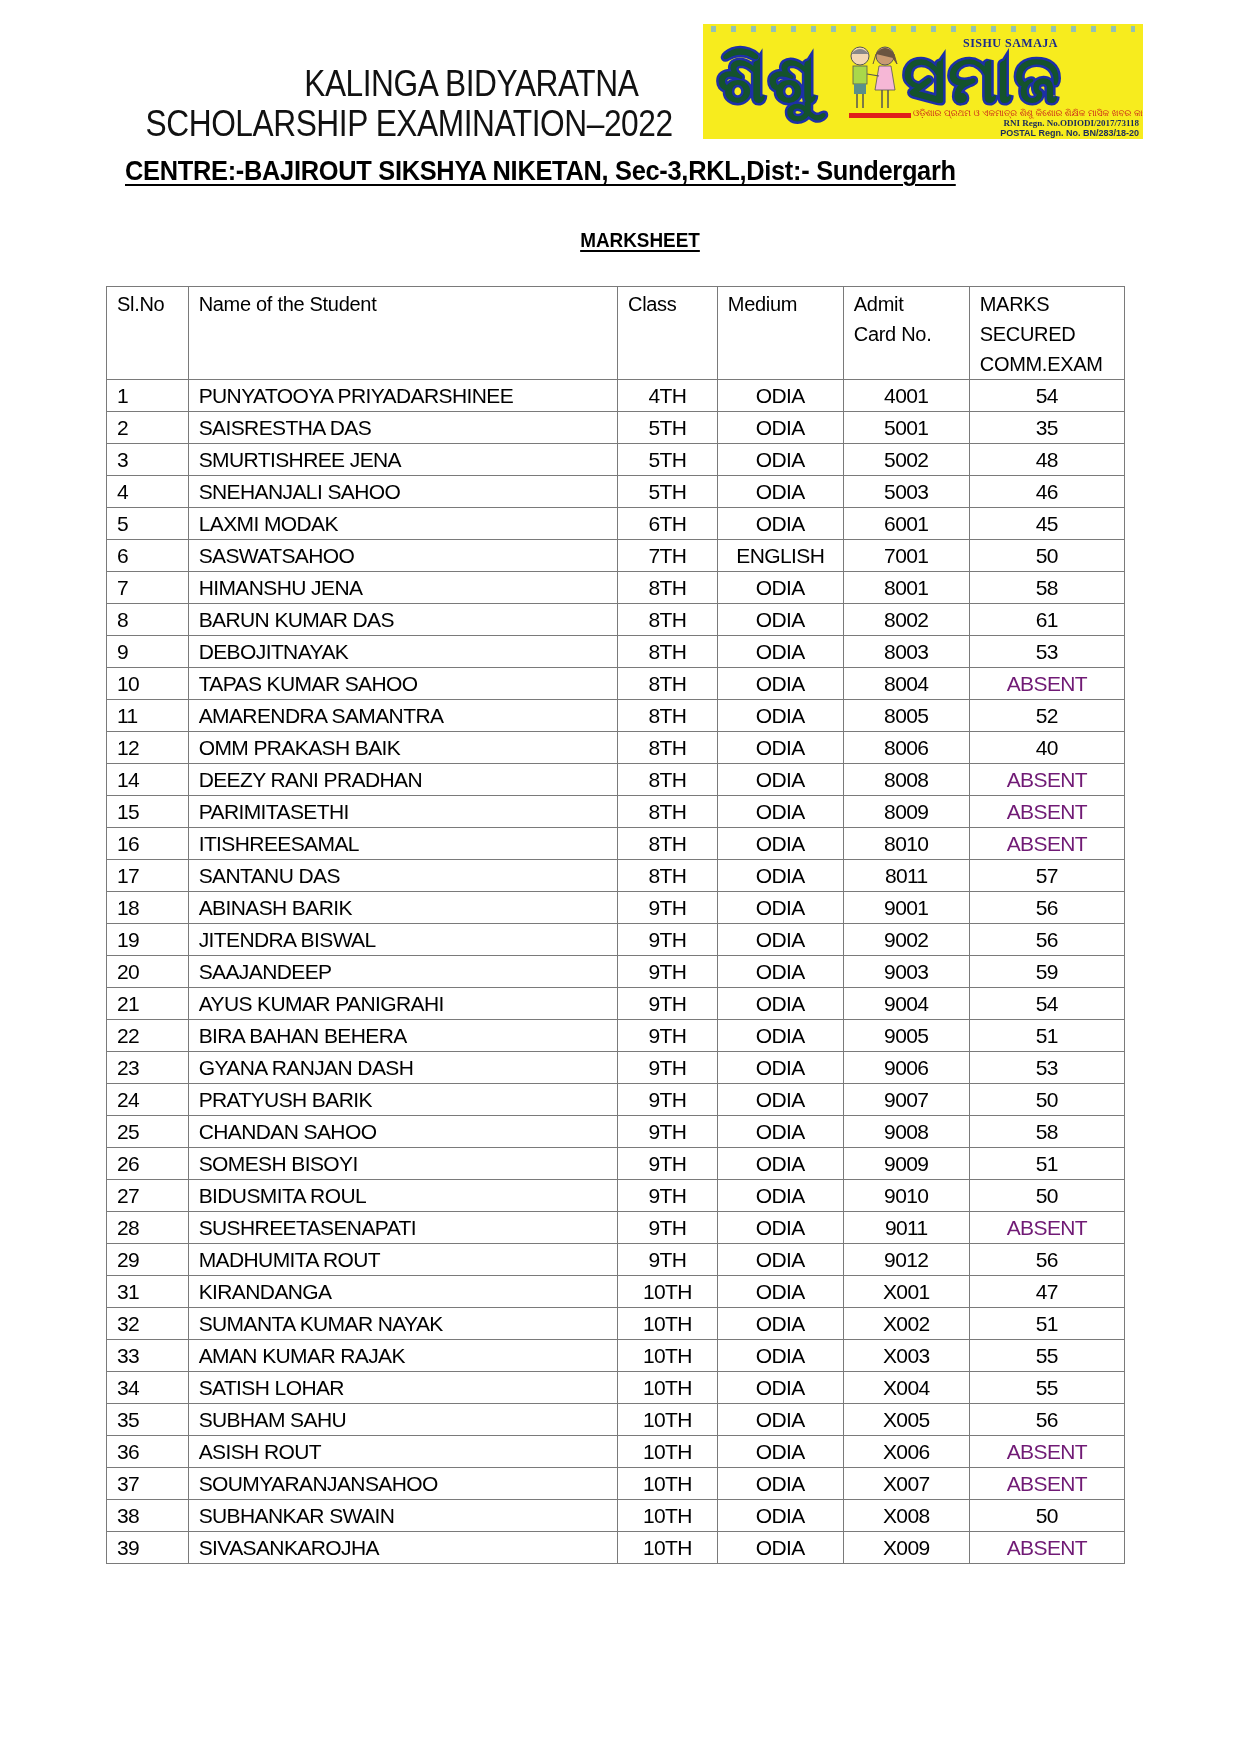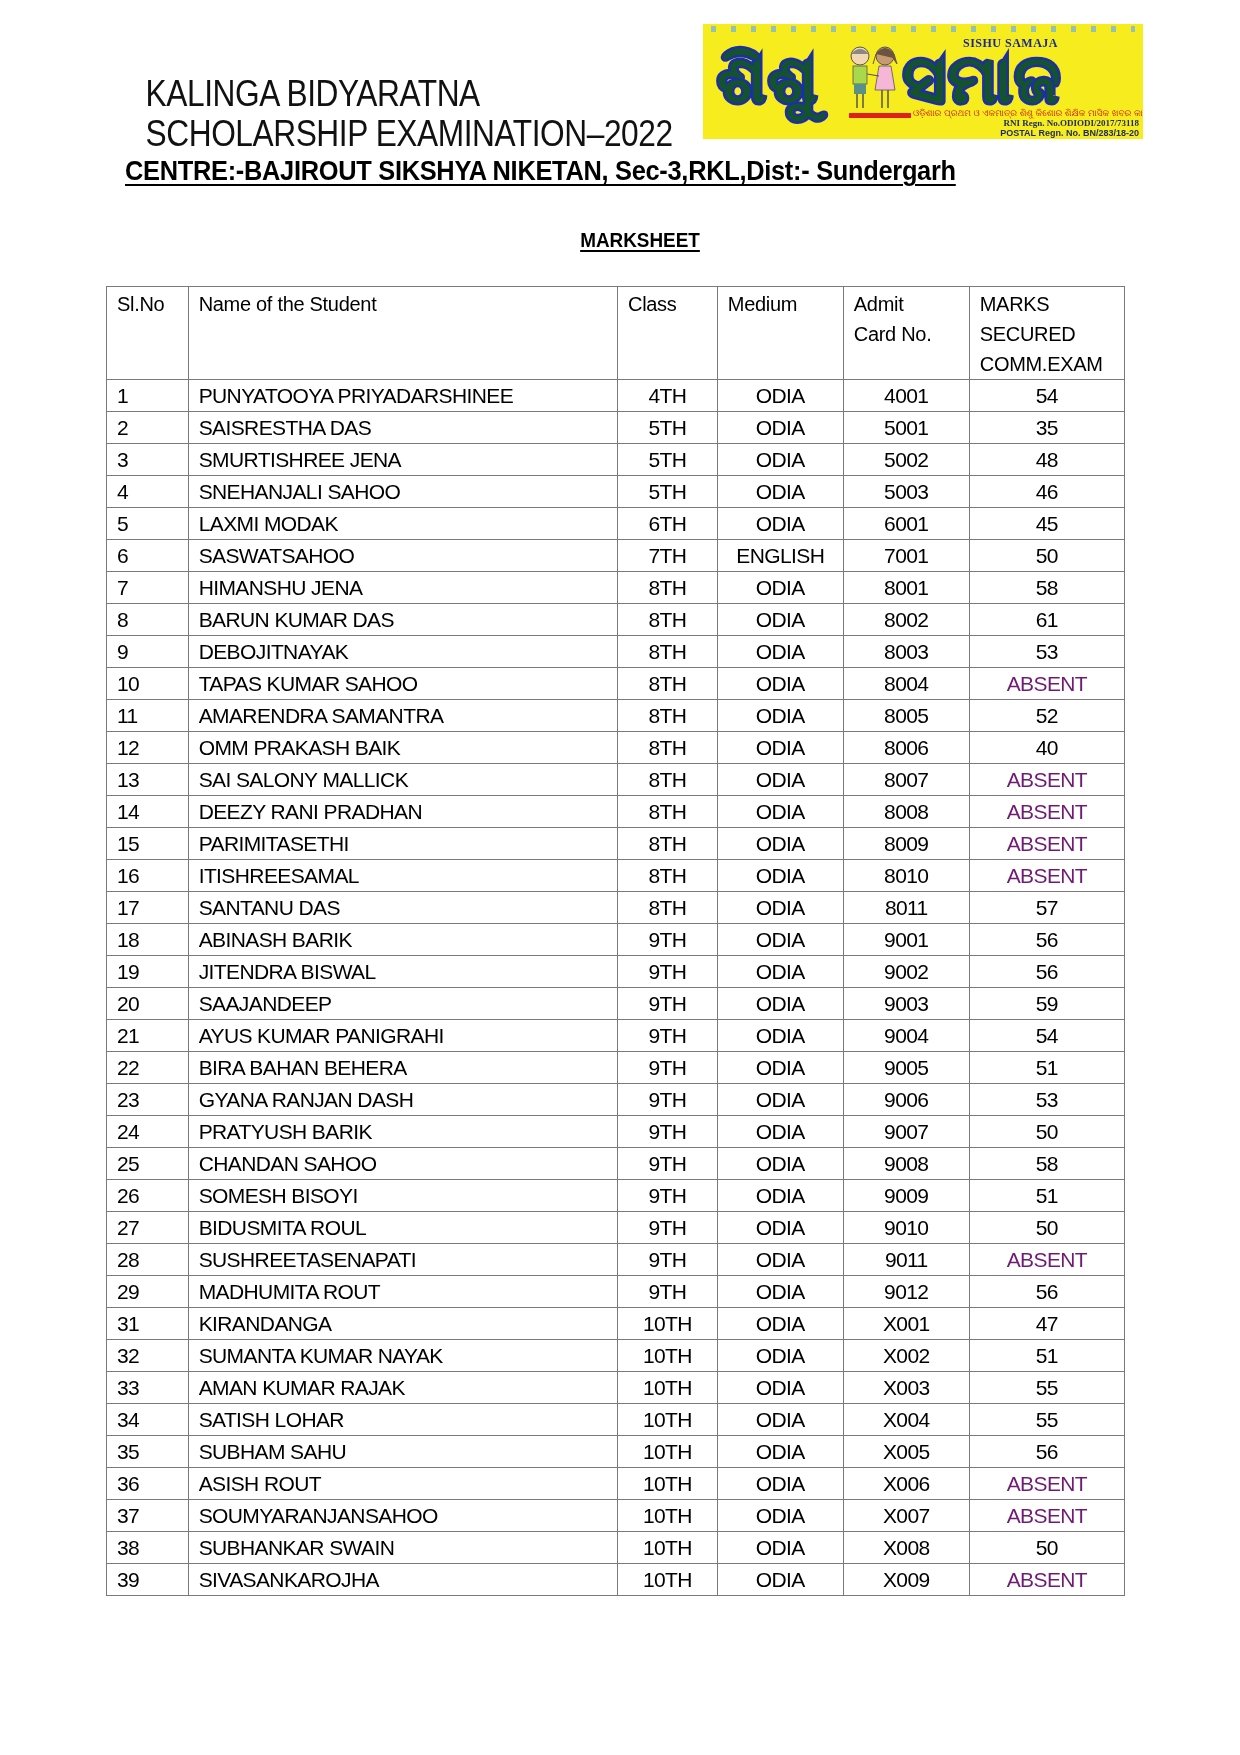--- a/index.html
+++ b/index.html
@@ -1,18 +1,18 @@
 <!DOCTYPE html>
 <html><head>
 <meta charset="utf-8">
 <style>
   html, body { margin: 0; padding: 0; background: #ffffff; }
   body { width: 1240px; height: 1755px; position: relative; overflow: hidden; font-family: "Liberation Sans", sans-serif; color: #000; }
 
-  .title-block { position: absolute; left: 112px; top: 74px; width: 560px; text-align: left; }
+  .title-block { position: absolute; left: 112px; top: 64px; width: 560px; text-align: right; }
   .title-line { font-family: "Liberation Sans", sans-serif; font-size: 36px; line-height: 40px; transform: scaleX(0.88); transform-origin: center; letter-spacing: -0.5px; color: #111; white-space: nowrap; }
 
   .logo { position: absolute; left: 703px; top: 24px; width: 440px; height: 115px; background: #f7ec1e; overflow: hidden; }
   .logo .dots { position: absolute; top: 2px; left: 8px; right: 8px; height: 6px; background: repeating-linear-gradient(90deg, #7ab6d8 0 5px, transparent 5px 20px); opacity: 0.8; }
   .logo .brand-en { position: absolute; left: 260px; top: 12px; font-family: "Liberation Serif", serif; font-weight: bold; font-size: 12px; color: #1a2a8c; letter-spacing: 0.5px; }
   .logo .brand-od { position: absolute; left: 14px; top: 18px; font-family: "Liberation Serif", serif; font-weight: bold; font-size: 66px; color: #14532d; -webkit-text-stroke: 5px #1d2fa8; paint-order: stroke fill; letter-spacing: 2px; }
   .logo .brand-od.right { left: 200px; }
   .logo .kids { position: absolute; left: 140px; top: 20px; width: 60px; height: 70px; }
   .logo .redbar { position: absolute; left: 146px; top: 89px; width: 62px; height: 5px; background: #e0201a; }
   .logo .tagline { position: absolute; left: 210px; top: 84px; font-size: 9px; color: #c8181a; white-space: nowrap; }
@@ -184,28 +184,20 @@
       </tr>
       <tr>
         <td class="c-sl">12</td>
         <td class="c-name">OMM PRAKASH BAIK</td>
         <td class="c-class">8TH</td>
         <td class="c-medium">ODIA</td>
         <td class="c-admit">8006</td>
         <td class="c-marks">40</td>
       </tr>
       <tr>
-        <td class="c-sl">13</td>
-        <td class="c-name">SAI SALONY MALLICK</td>
-        <td class="c-class">8TH</td>
-        <td class="c-medium">ODIA</td>
-        <td class="c-admit">8007</td>
-        <td class="c-marks absent">ABSENT</td>
-      </tr>
-      <tr>
         <td class="c-sl">14</td>
         <td class="c-name">DEEZY RANI PRADHAN</td>
         <td class="c-class">8TH</td>
         <td class="c-medium">ODIA</td>
         <td class="c-admit">8008</td>
         <td class="c-marks absent">ABSENT</td>
       </tr>
       <tr>
         <td class="c-sl">15</td>
         <td class="c-name">PARIMITASETHI</td>

